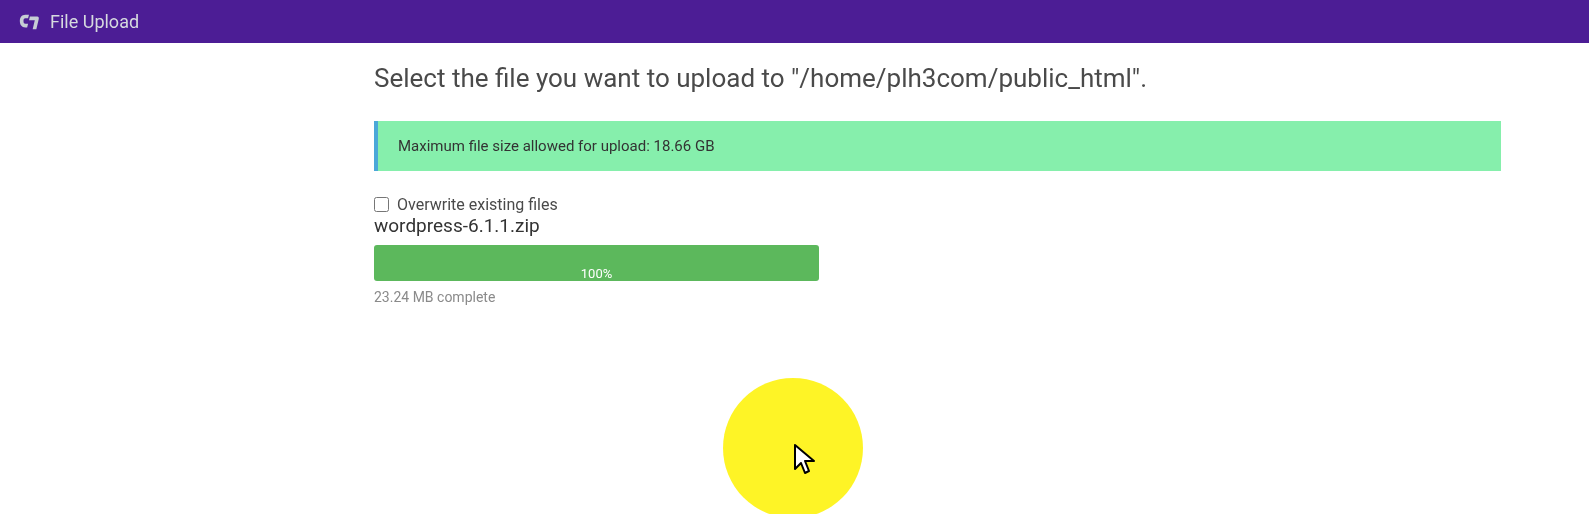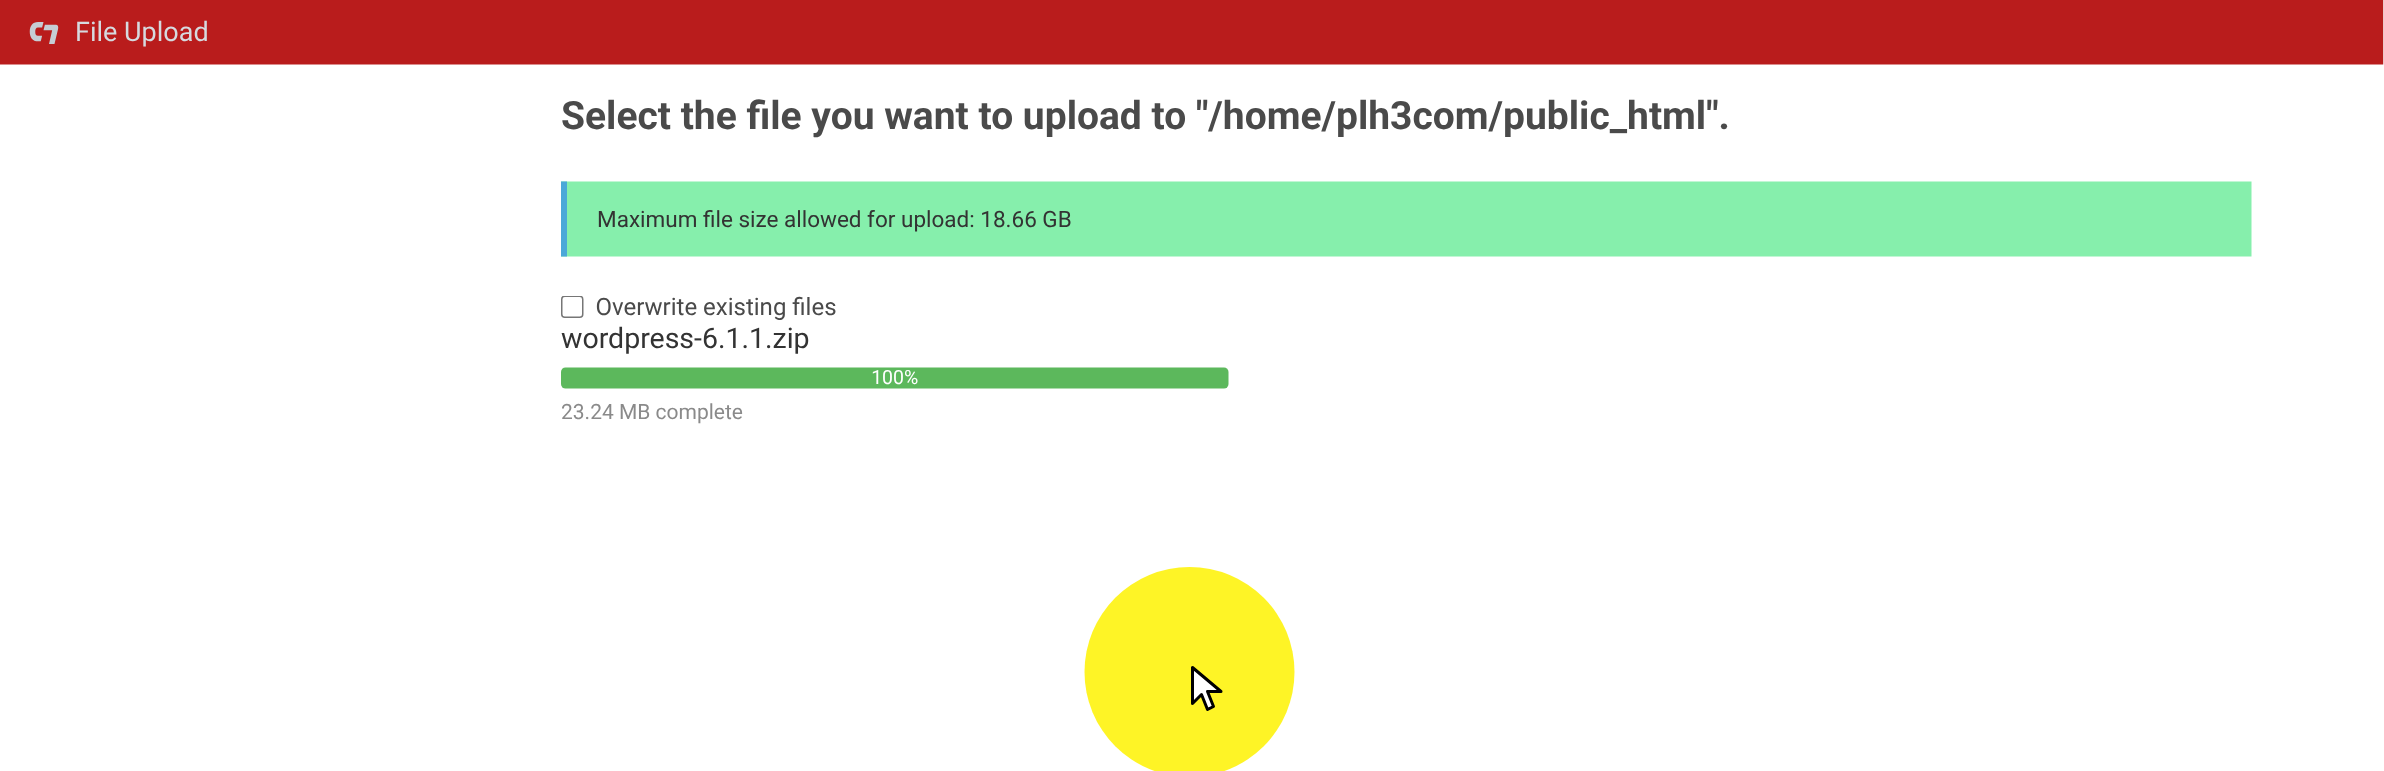--- a/index.html
+++ b/index.html
@@ -7,21 +7,21 @@
       padding: 0;
       box-sizing: border-box;
     }
     body {
       font-family: -apple-system, BlinkMacSystemFont, "Segoe UI", Roboto, "Helvetica Neue", Arial, sans-serif;
       background: #fff;
       width: 1589px;
       min-height: 514px;
     }
     .header {
-      background: #b91c1c;
+      background: #4c1d95;
       height: 43px;
       display: flex;
       align-items: center;
       padding-left: 18px;
       color: #cfd4d9;
     }
     .header-logo {
       width: 22px;
       height: 22px;
       margin-right: 10px;
@@ -33,21 +33,21 @@
       font-size: 18px;
       font-weight: 400;
       color: #d6dadf;
     }
     .content {
       padding: 20px 88px 0 374px;
     }
     .page-heading {
       font-size: 26px;
       color: #4a4a4a;
-      font-weight: 700;
+      font-weight: 400;
       margin-bottom: 28px;
     }
     .info-box {
       background: #86efac;
       border-left: 4px solid #4ba8d8;
       padding: 16px 20px;
       color: #333;
       font-size: 15px;
       margin-bottom: 24px;
     }
@@ -99,25 +99,25 @@
       width: 445px;
       margin-bottom: 8px;
     }
     .filename {
       font-size: 19px;
       font-weight: 400;
       color: #333;
       margin-bottom: 8px;
     }
     .progress-bar {
-      height: 14px;
+      height: 36px;
       background: #5cb85c;
       border-radius: 3px;
       display: flex;
-      align-items: flex-start;
+      align-items: flex-end;
       justify-content: center;
       color: #fff;
       font-size: 13px;
       margin-bottom: 8px;
     }
     .complete-text {
       font-size: 14px;
       color: #8a8a8a;
     }
     .highlight-circle {

